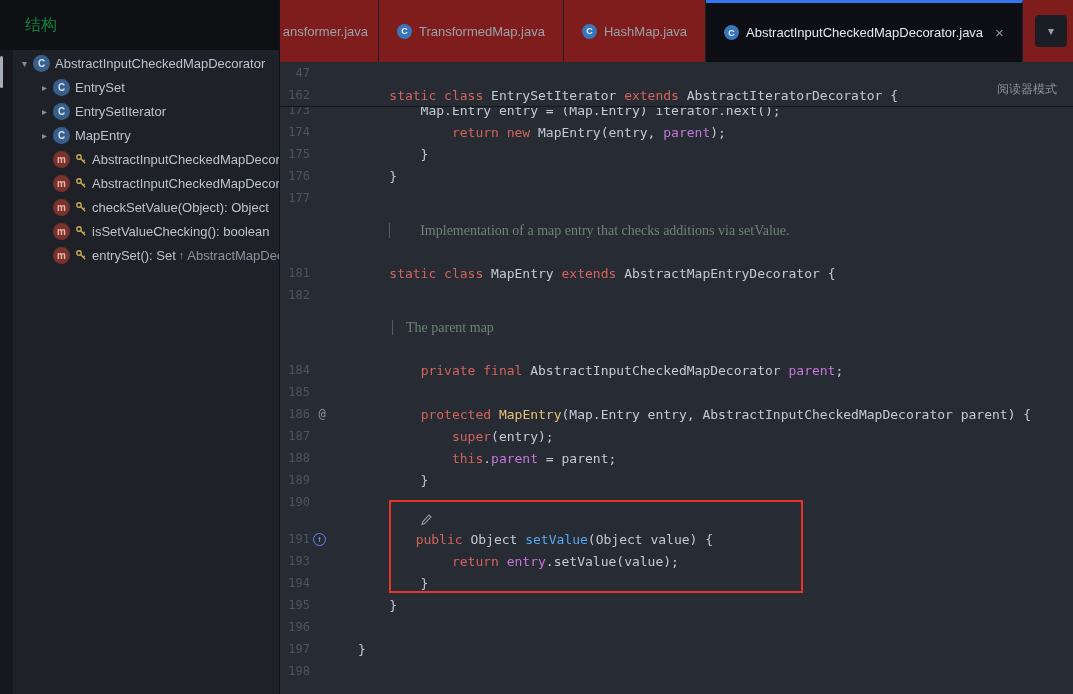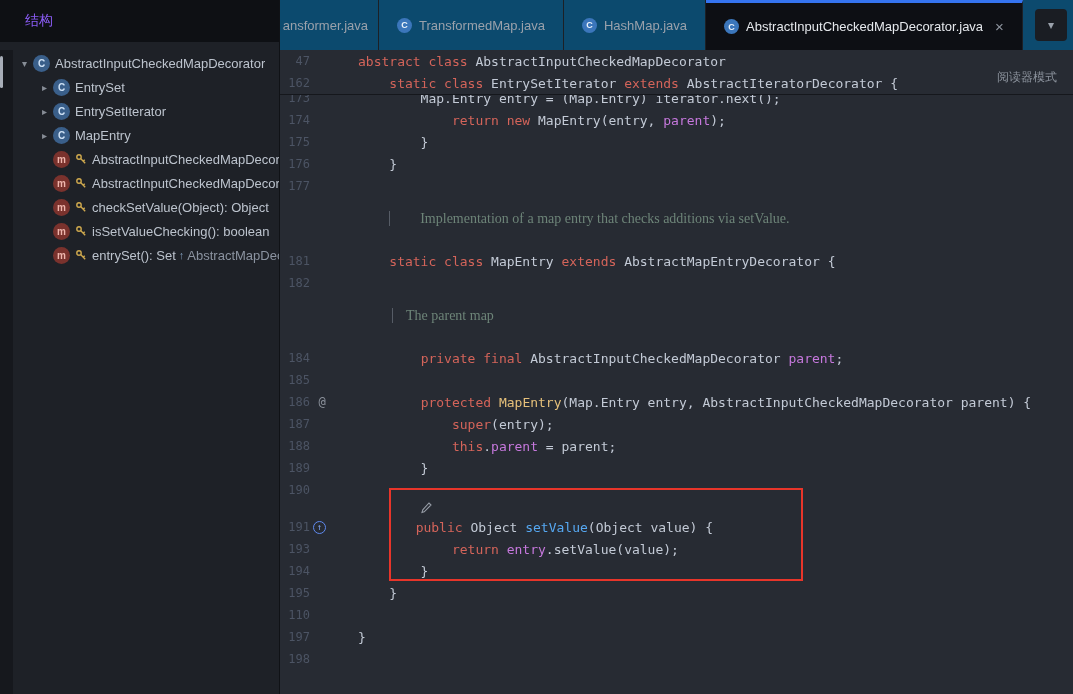--- a/index.html
+++ b/index.html
@@ -2,39 +2,39 @@
 <html><head>
 <meta charset="utf-8">
 <style>
   *{margin:0;padding:0;box-sizing:border-box}
   html,body{width:1073px;height:694px;overflow:hidden}
   body{background:#1e2127;font-family:"Liberation Sans",sans-serif}
   .app{display:flex;width:1073px;height:694px}
 
   
   .structure{width:280px;flex:none;background:#1e2127;position:relative;border-right:1px solid #101216}
-  .structure-header{height:42px;background:#0e1014;display:flex;align-items:center;padding-left:25px;color:#8b5cf6;font-size:14px}
+  .structure-header{height:50px;background:#0e1014;display:flex;align-items:center;padding-left:25px;color:#15803d;font-size:16px}
   .panel-body{position:absolute;top:50px;left:0;right:0;bottom:0;display:flex}
   .stripe{width:13px;flex:none;background:#16181d;position:relative}
   .stripe-indicator{position:absolute;left:0;top:6px;width:3px;height:32px;background:#a8aeb8;border-radius:2px}
   .tree{flex:1;overflow:hidden;padding-top:1px}
   .trow{height:24px;display:flex;align-items:center;white-space:nowrap;overflow:hidden;font-size:13px;color:#bcc3cd;padding-left:3px}
   .trow.child{padding-left:23px}
   .chev{width:17px;flex:none;color:#878d96;font-size:10px;text-align:center}
   .tico{width:17px;height:17px;flex:none;border-radius:50%;display:flex;align-items:center;justify-content:center;font-size:10px;font-weight:bold;margin-right:5px}
   .tico.class{background:#3a5f8a;color:#cfe2f6}
   .tico.method{background:#7a322d;color:#efb6ad}
   .key-ico{flex:none;margin-right:5px;display:flex;align-items:center}
   .tlabel{overflow:hidden;flex:none}
   .up-arrow{color:#7f9bb9;margin:0 3px;font-size:11px}
   .tsuffix{color:#8b93a0;overflow:hidden}
 
   
   .editor-pane{flex:1;display:flex;flex-direction:column;min-width:0}
-  .tabbar{height:50px;background:#0c4a6e;display:flex;align-items:stretch;flex:none}
+  .tabbar{height:62px;background:#7f1d1d;display:flex;align-items:stretch;flex:none}
   .tab{display:flex;align-items:center;padding:0 18px;color:#9aa1ab;font-size:13px;border-right:1px solid #1c2026;cursor:default}
   .tab.first{width:99px;padding:0 10px 0 0;justify-content:flex-end;overflow:hidden}
   .tab.active{background:#0d0f14;color:#e5e8ec;border-top:3px solid #3574f0}
   .cicon{width:15px;height:15px;border-radius:50%;background:#3b76bb;color:#eaf2fb;font-size:9px;font-weight:bold;display:flex;align-items:center;justify-content:center;margin-right:7px;flex:none}
   .tab-close{margin-left:12px;color:#8f96a0;font-size:15px;line-height:1}
   .tab-overflow{margin:auto 6px auto auto;width:32px;height:32px;display:flex;align-items:center;justify-content:center;color:#9aa1ab;font-size:12px;border-radius:4px;background:#1a1d23}
 
   .editor-body{flex:1;background:#272b33;position:relative;font-family:"DejaVu Sans Mono",monospace;font-size:13px;color:#c3cad6;overflow:hidden}
   .sticky{background:#272b33;border-bottom:1px solid #15171c}
   .code{position:relative;overflow:hidden;height:598px}
@@ -175,21 +175,20 @@
           <span class="tab-label">AbstractInputCheckedMapDecorator.java</span>
           <span class="tab-close">×</span>
         </div>
         <span class="tab-overflow">▾</span>
       </div>
     <div class="editor-body">
       <div class="sticky" id="sticky">
           <div class="line">
             <span class="ln">47</span>
             <span class="gico"></span>
-            <span class="ctext"><span class="kw">abstract class </span><span class="def">AbstractInputCheckedMapDecorator</span></span>
           </div>
           <div class="line">
             <span class="ln">162</span>
             <span class="gico"></span>
             <span class="ctext"><span class="def">    </span><span class="kw">static class </span><span class="def">EntrySetIterator </span><span class="kw">extends </span><span class="def">AbstractIteratorDecorator {</span></span>
           </div>
         </div>
       <div class="code" id="code">
           <div class="line" style="margin-top: -8px;">
             <span class="ln">173</span>
@@ -292,21 +291,21 @@
             <span class="ln">194</span>
             <span class="gico"></span>
             <span class="ctext"><span class="def">        }</span></span>
           </div>
           <div class="line">
             <span class="ln">195</span>
             <span class="gico"></span>
             <span class="ctext"><span class="def">    }</span></span>
           </div>
           <div class="line">
-            <span class="ln">110</span>
+            <span class="ln">196</span>
             <span class="gico"></span>
             <span class="ctext"></span>
           </div>
           <div class="line">
             <span class="ln">197</span>
             <span class="gico"></span>
             <span class="ctext"><span class="def">}</span></span>
           </div>
           <div class="line">
             <span class="ln">198</span>

